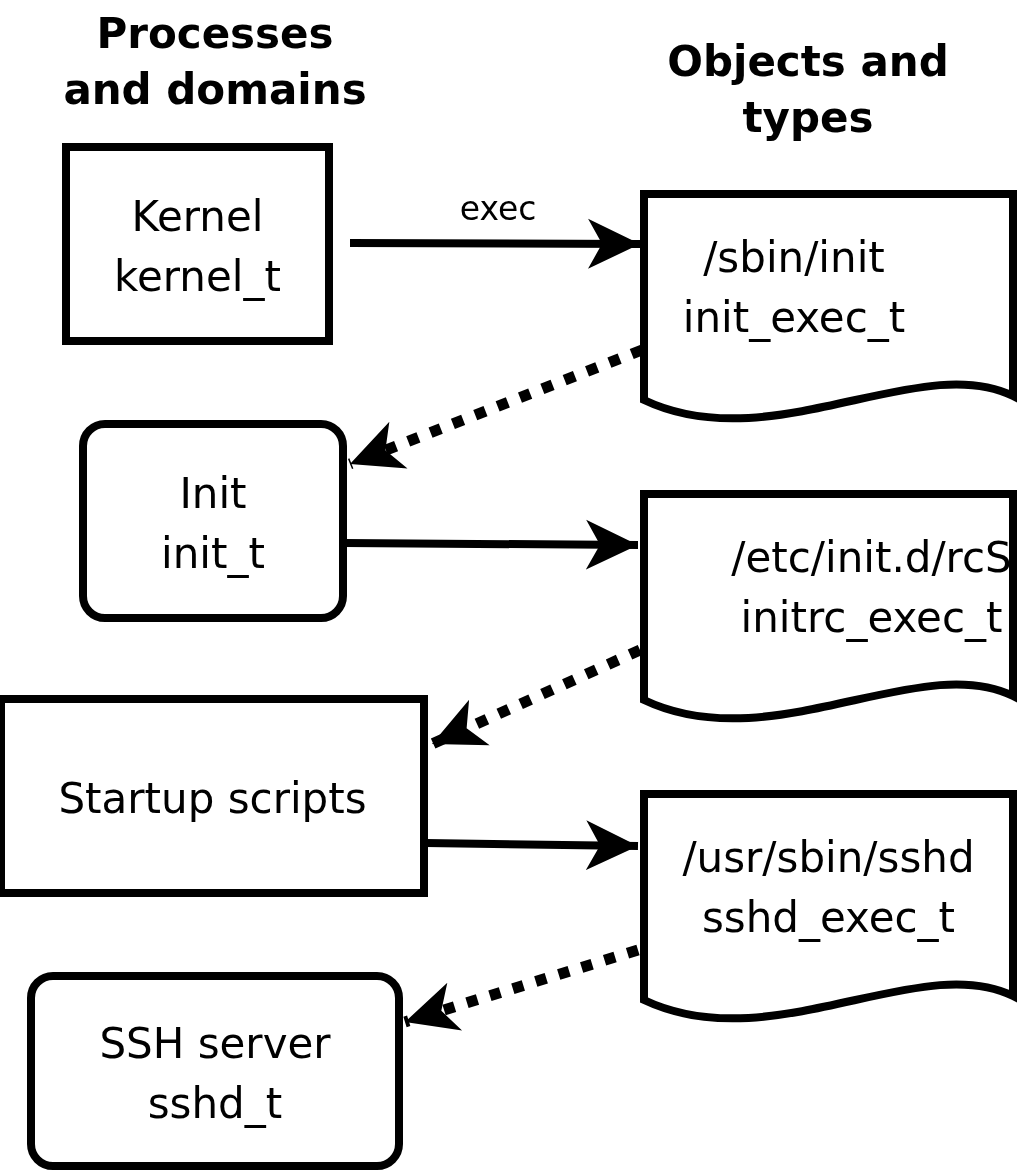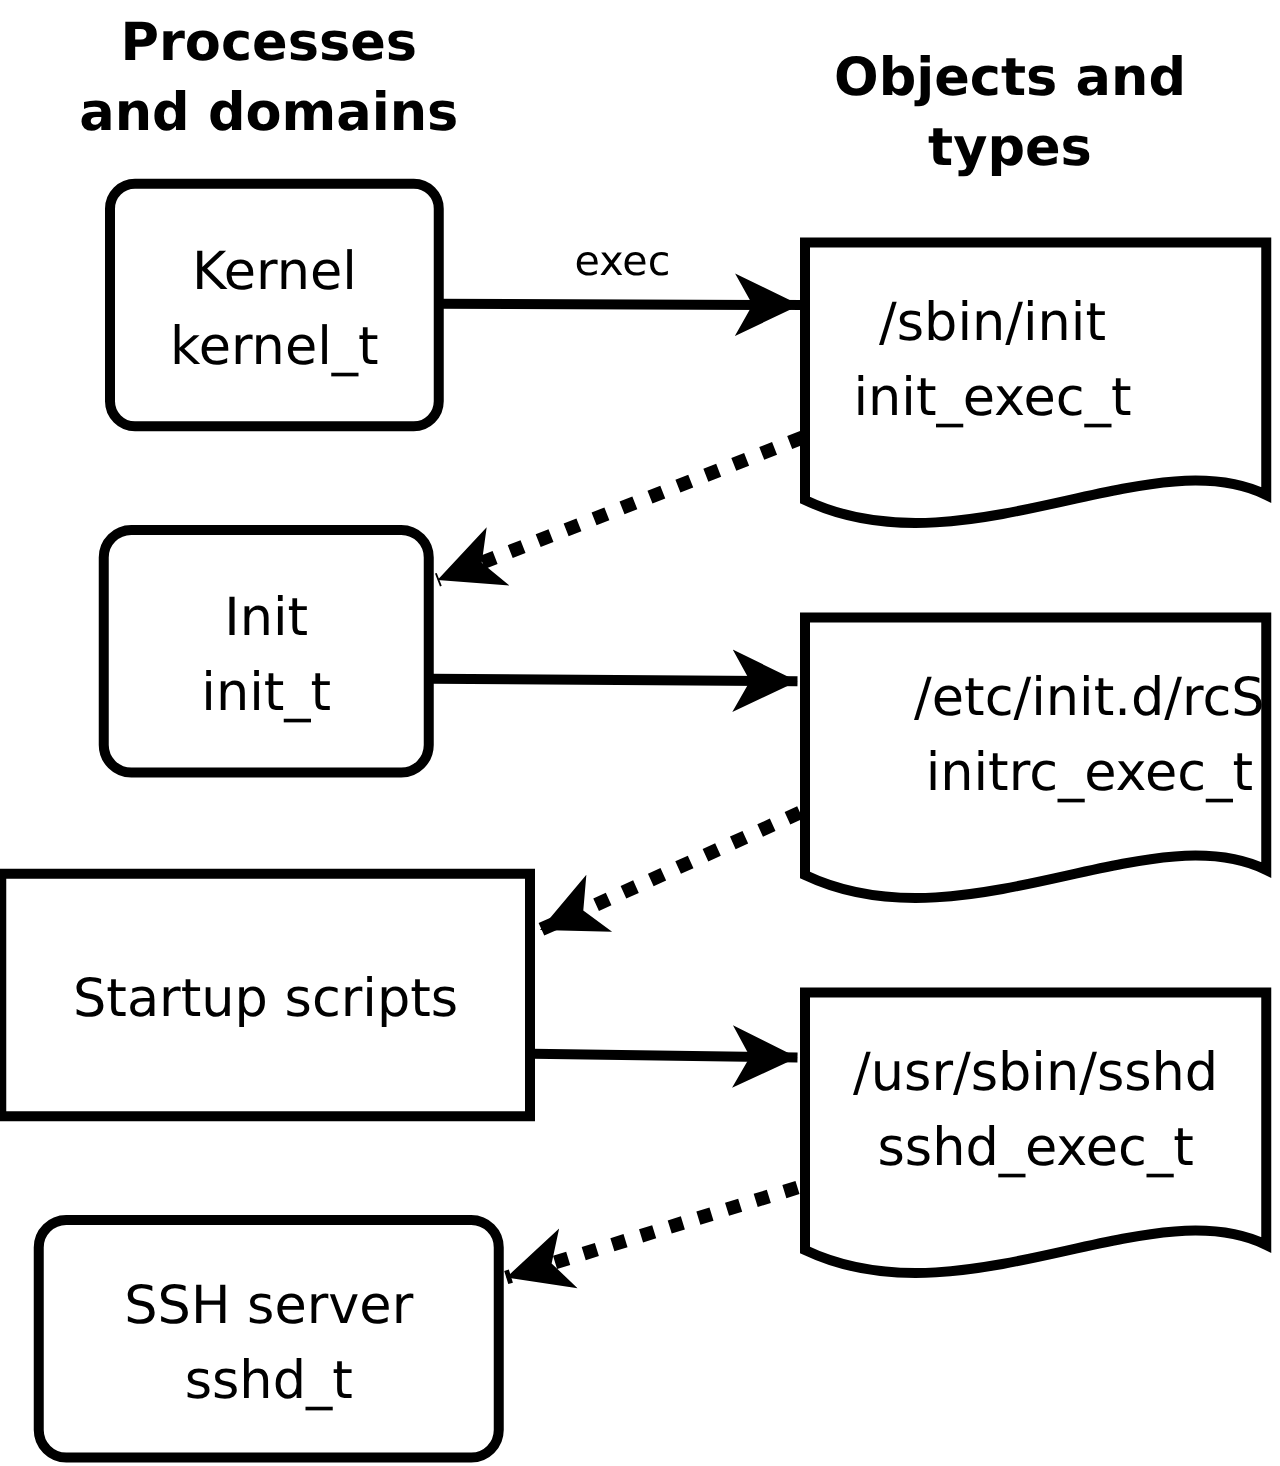--- a/index.html
+++ b/index.html
@@ -40,21 +40,21 @@
     background: #ffffff;
     display: flex;
     flex-direction: column;
     align-items: center;
     justify-content: center;
     text-align: center;
     font-size: 42px;
     line-height: 60px;
     padding-top: 6px;
   }
-  .box-kernel  { left: 84px;  top: 143px; width: 271px; height: 202px; border-radius: 24px; }
+  .box-kernel  { left: 62px;  top: 143px; width: 271px; height: 202px; }
   .box-init    { left: 79px;  top: 420px; width: 268px; height: 202px; border-radius: 26px; }
   .box-initrc  { left: -3px;  top: 695px; width: 431px; height: 202px; }
   .box-sshd    { left: 27px;  top: 972px; width: 376px; height: 198px; border-radius: 26px; }
   .doc-text {
     position: absolute;
     display: flex;
     flex-direction: column;
     align-items: center;
     justify-content: center;
     text-align: center;

